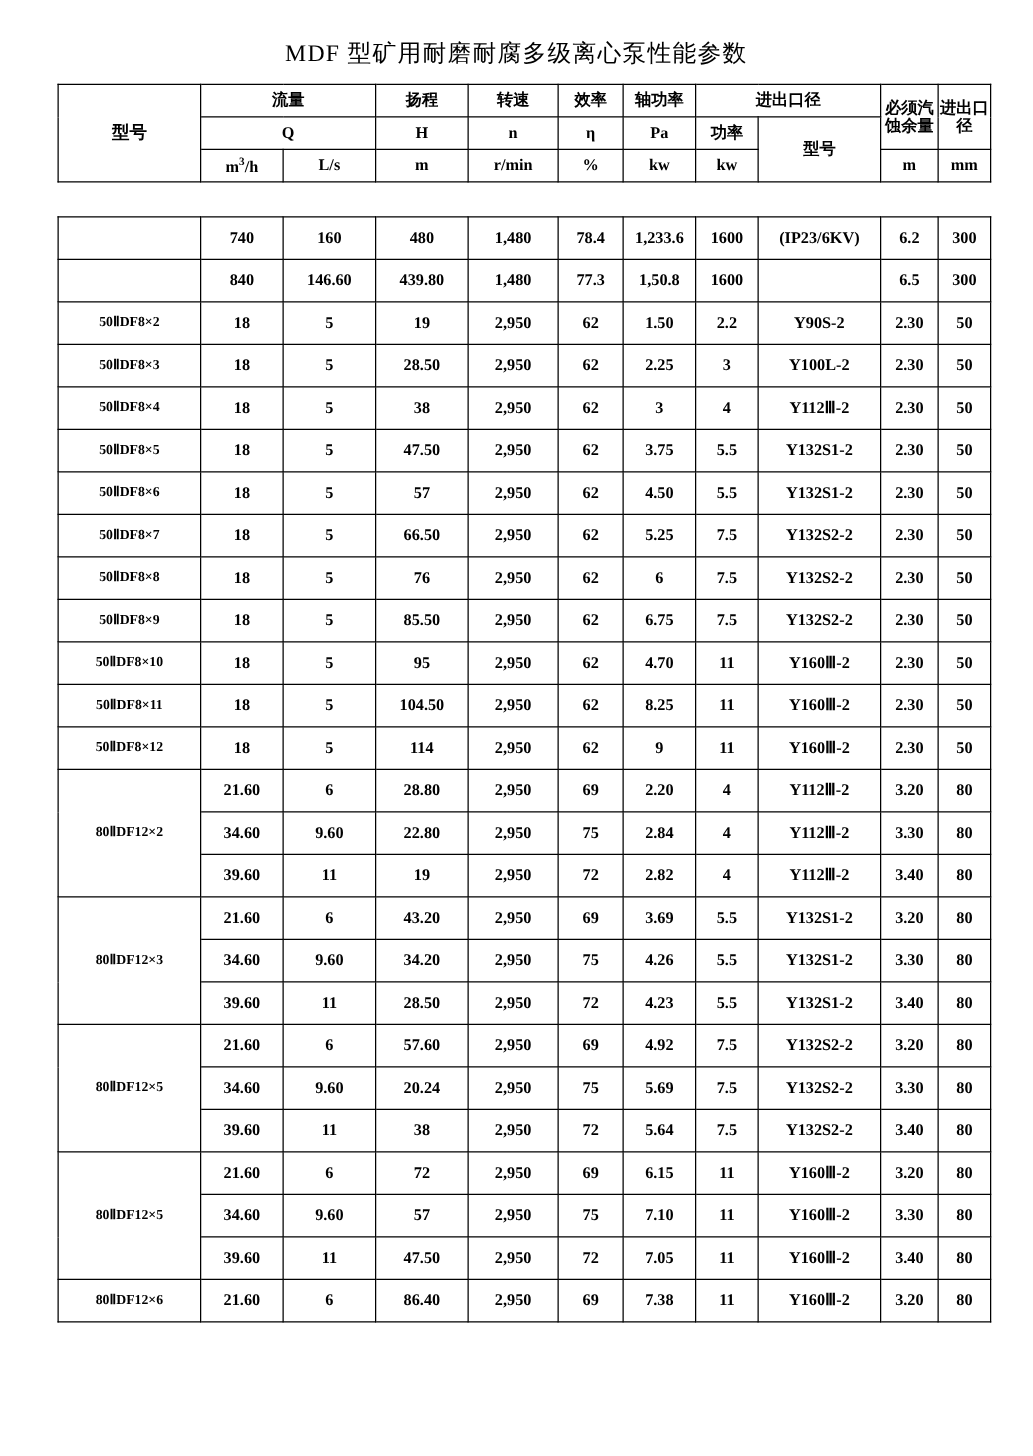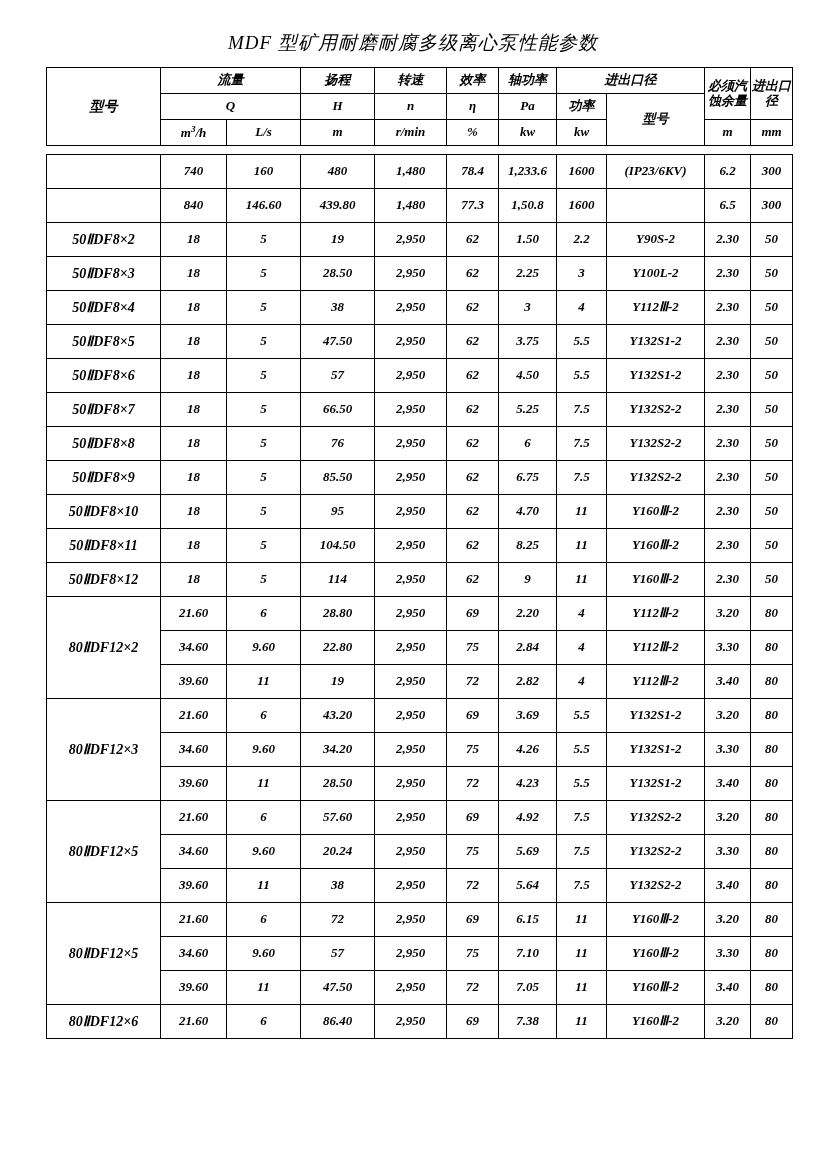--- a/index.html
+++ b/index.html
@@ -13,21 +13,20 @@
     font-family: "Liberation Serif", serif;
     color: #000000;
     position: relative;
   }
   .page {
     width: 826px;
     height: 1165px;
     position: relative;
     box-sizing: border-box;
     padding: 0 46px;
-    font-style: italic;
   }
   .doc-title {
     text-align: center;
     font-size: 19px;
     font-family: "Liberation Serif", serif;
     letter-spacing: 1px;
     padding-top: 30px;
     padding-bottom: 11px;
     white-space: nowrap;
   }
@@ -52,29 +51,29 @@
   }
   #header-table td.model-cell {
     font-size: 14px;
   }
   .sub {
     font-size: 9px;
     vertical-align: super;
   }
   
   #data-table {
-    margin-top: 8px;
+    margin-top: 27px;
   }
   #data-table td {
     height: 33px;
     font-size: 13px;
     font-weight: bold;
   }
   #data-table td.model {
-    font-size: 14px;
+    font-size: 11px;
   }
   .col-model { width: 114px; }
   .col-q1 { width: 66px; }
   .col-q2 { width: 74px; }
   .col-h { width: 74px; }
   .col-n { width: 72px; }
   .col-eta { width: 52px; }
   .col-pa { width: 58px; }
   .col-kw { width: 50px; }
   .col-motor { width: 98px; }

